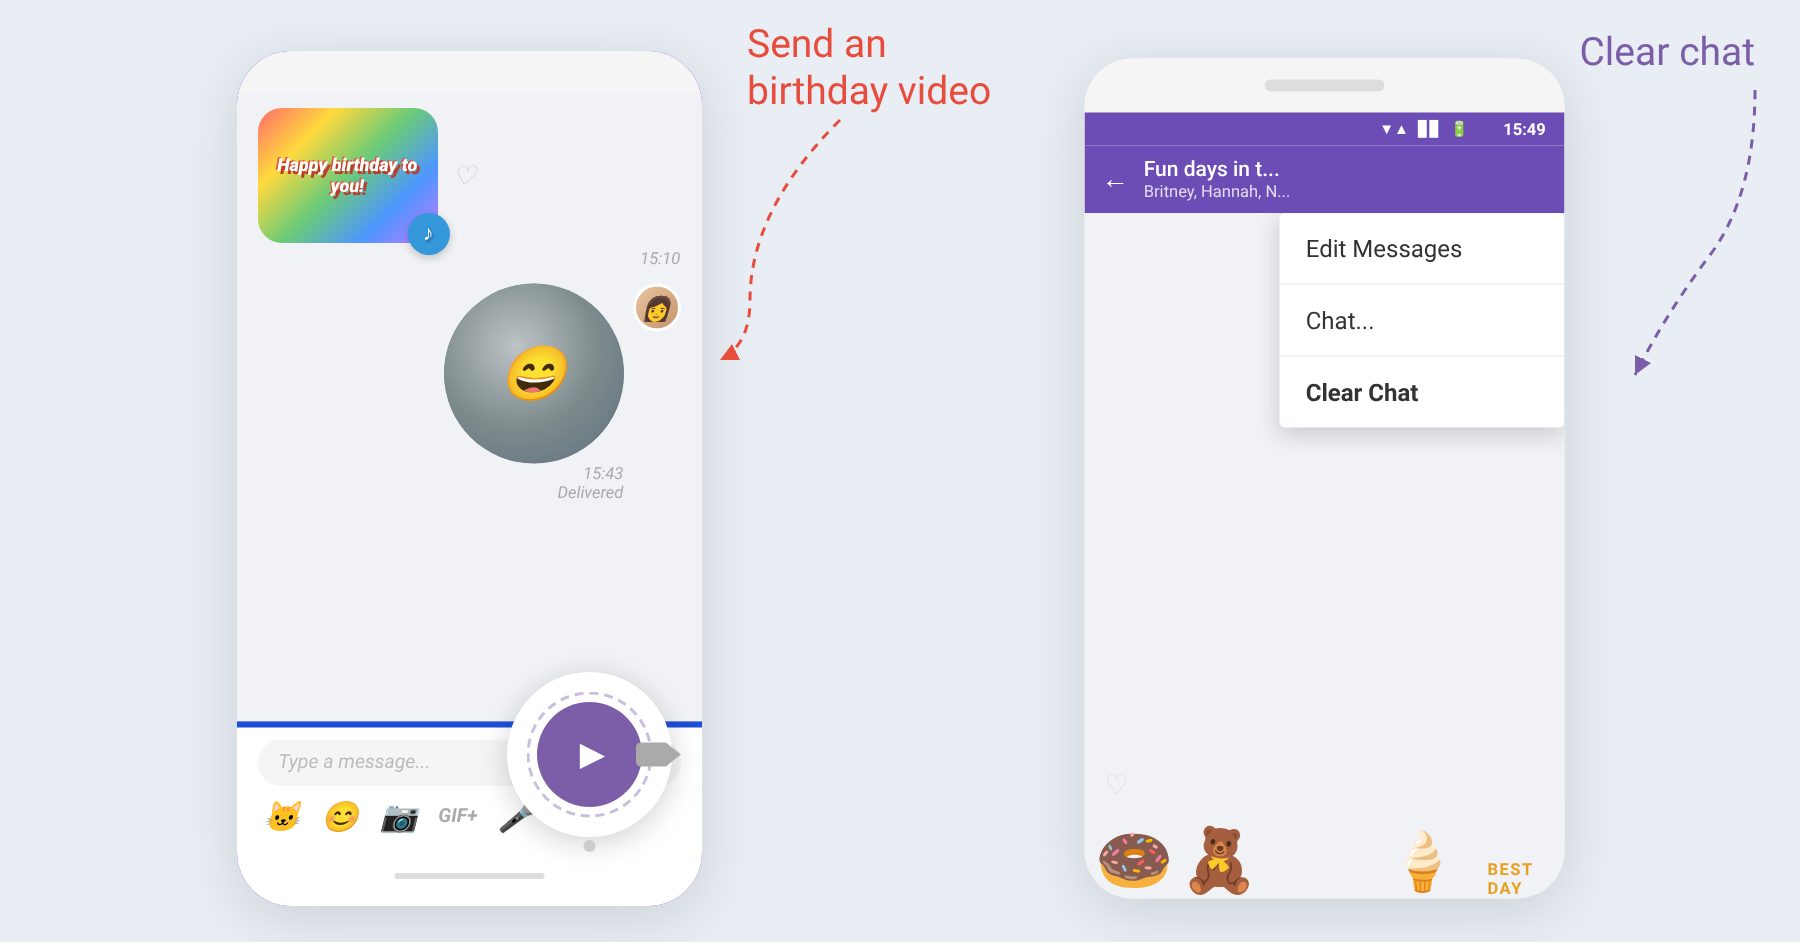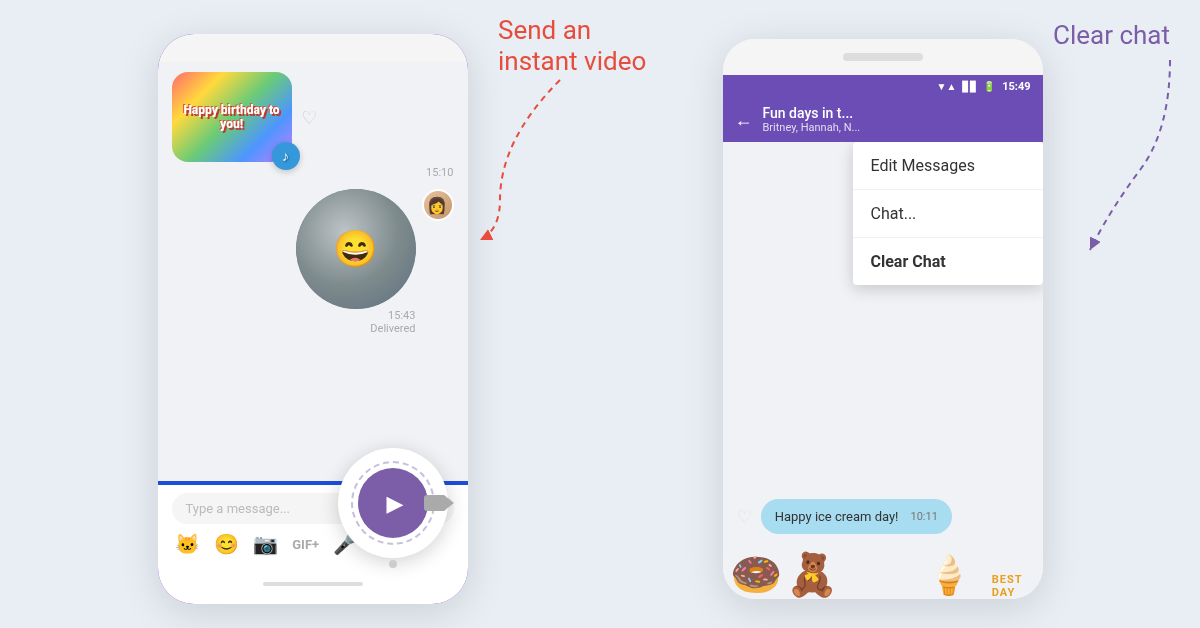--- a/index.html
+++ b/index.html
@@ -30,20 +30,21 @@
       width: 310px;
       height: 570px;
       background: #6d28d9;
       border-radius: 36px;
       box-shadow: 0 8px 40px rgba(0,0,0,0.13);
       display: flex;
       flex-direction: column;
       overflow: hidden;
       position: relative;
       margin-top: 10px;
+      font-style: italic;
     }
 
     .phone-left .phone-status-bar {
       height: 28px;
       background: #f5f5f5;
       display: flex;
       align-items: center;
       justify-content: flex-end;
       padding: 0 16px;
       flex-shrink: 0;
@@ -304,21 +305,21 @@
       height: 22px;
       background: #6c4db5;
       display: flex;
       align-items: center;
       justify-content: flex-end;
       padding: 0 12px;
       gap: 6px;
       flex-shrink: 0;
     }
     .status-icon { color: #fff; font-size: 10px; }
-    .status-time { color: #fff; font-size: 11px; font-weight: bold; }
+    .status-time { color: #fff; font-size: 11px; font-weight: bold; margin-left: 17px; }
 
     .chat-header-right {
       background: #6c4db5;
       padding: 8px 12px;
       display: flex;
       align-items: center;
       gap: 10px;
       flex-shrink: 0;
     }
     .back-arrow { color: #fff; font-size: 18px; }
@@ -462,21 +463,21 @@
     <path d="M 120 20 Q 60 80 60 140 Q 60 170 40 180" stroke="#e74c3c" stroke-width="2" stroke-dasharray="6,5" fill="none" marker-end="url(#arrow1)"></path>
     <defs>
       <marker id="arrow1" markerWidth="8" markerHeight="8" refX="6" refY="3" orient="auto">
         <path d="M0,0 L0,6 L6,3 z" fill="#e74c3c"></path>
       </marker>
     </defs>
   </svg>
 
   <div class="middle-annotation" style="left:455px; top:15px;">
     <div class="annotation-text">Send an</div>
-    <div class="annotation-text">instant video</div>
+    <div class="annotation-text">birthday video</div>
   </div>
 
   <div class="phone-right">
 
     <div class="top-speaker">
       <div class="speaker-bar"></div>
     </div>
 
     <div class="status-bar-right">
       <span class="status-icon">▼▲</span>
@@ -502,24 +503,20 @@
         <div class="dropdown-item">
           <span>Chat...</span>
         </div>
         <div class="dropdown-item highlighted">
           <span>Clear Chat</span>
         </div>
       </div>
 
       <div style="position:absolute; bottom:65px; left:0; right:0; display:flex; align-items:center; padding: 0 14px;">
         <span style="color:#ddd; font-size:18px; margin-right:8px;">♡</span>
-        <div class="ice-cream-bubble" style="position:static;">
-          <span>Happy ice cream day!</span>
-          <span class="bubble-time">10:11</span>
-        </div>
       </div>
 
       <div style="position:absolute; bottom:0; left:0; right:0; height:65px; background:#f0f2f5; display:flex; align-items:flex-end; padding:0 8px;">
         <span style="font-size:42px; margin-right:4px;">🍩</span>
         <span style="font-size:42px; margin-right:4px;">🧸</span>
         <div style="position:absolute; right:20px; bottom:0; font-size:11px; font-weight:bold; color:#e8a020; text-transform:uppercase; letter-spacing:1px;">BEST<br>DAY</div>
         <span style="font-size:38px; position:absolute; right:70px; bottom:2px;">🍦</span>
       </div>
     </div>
   </div>

